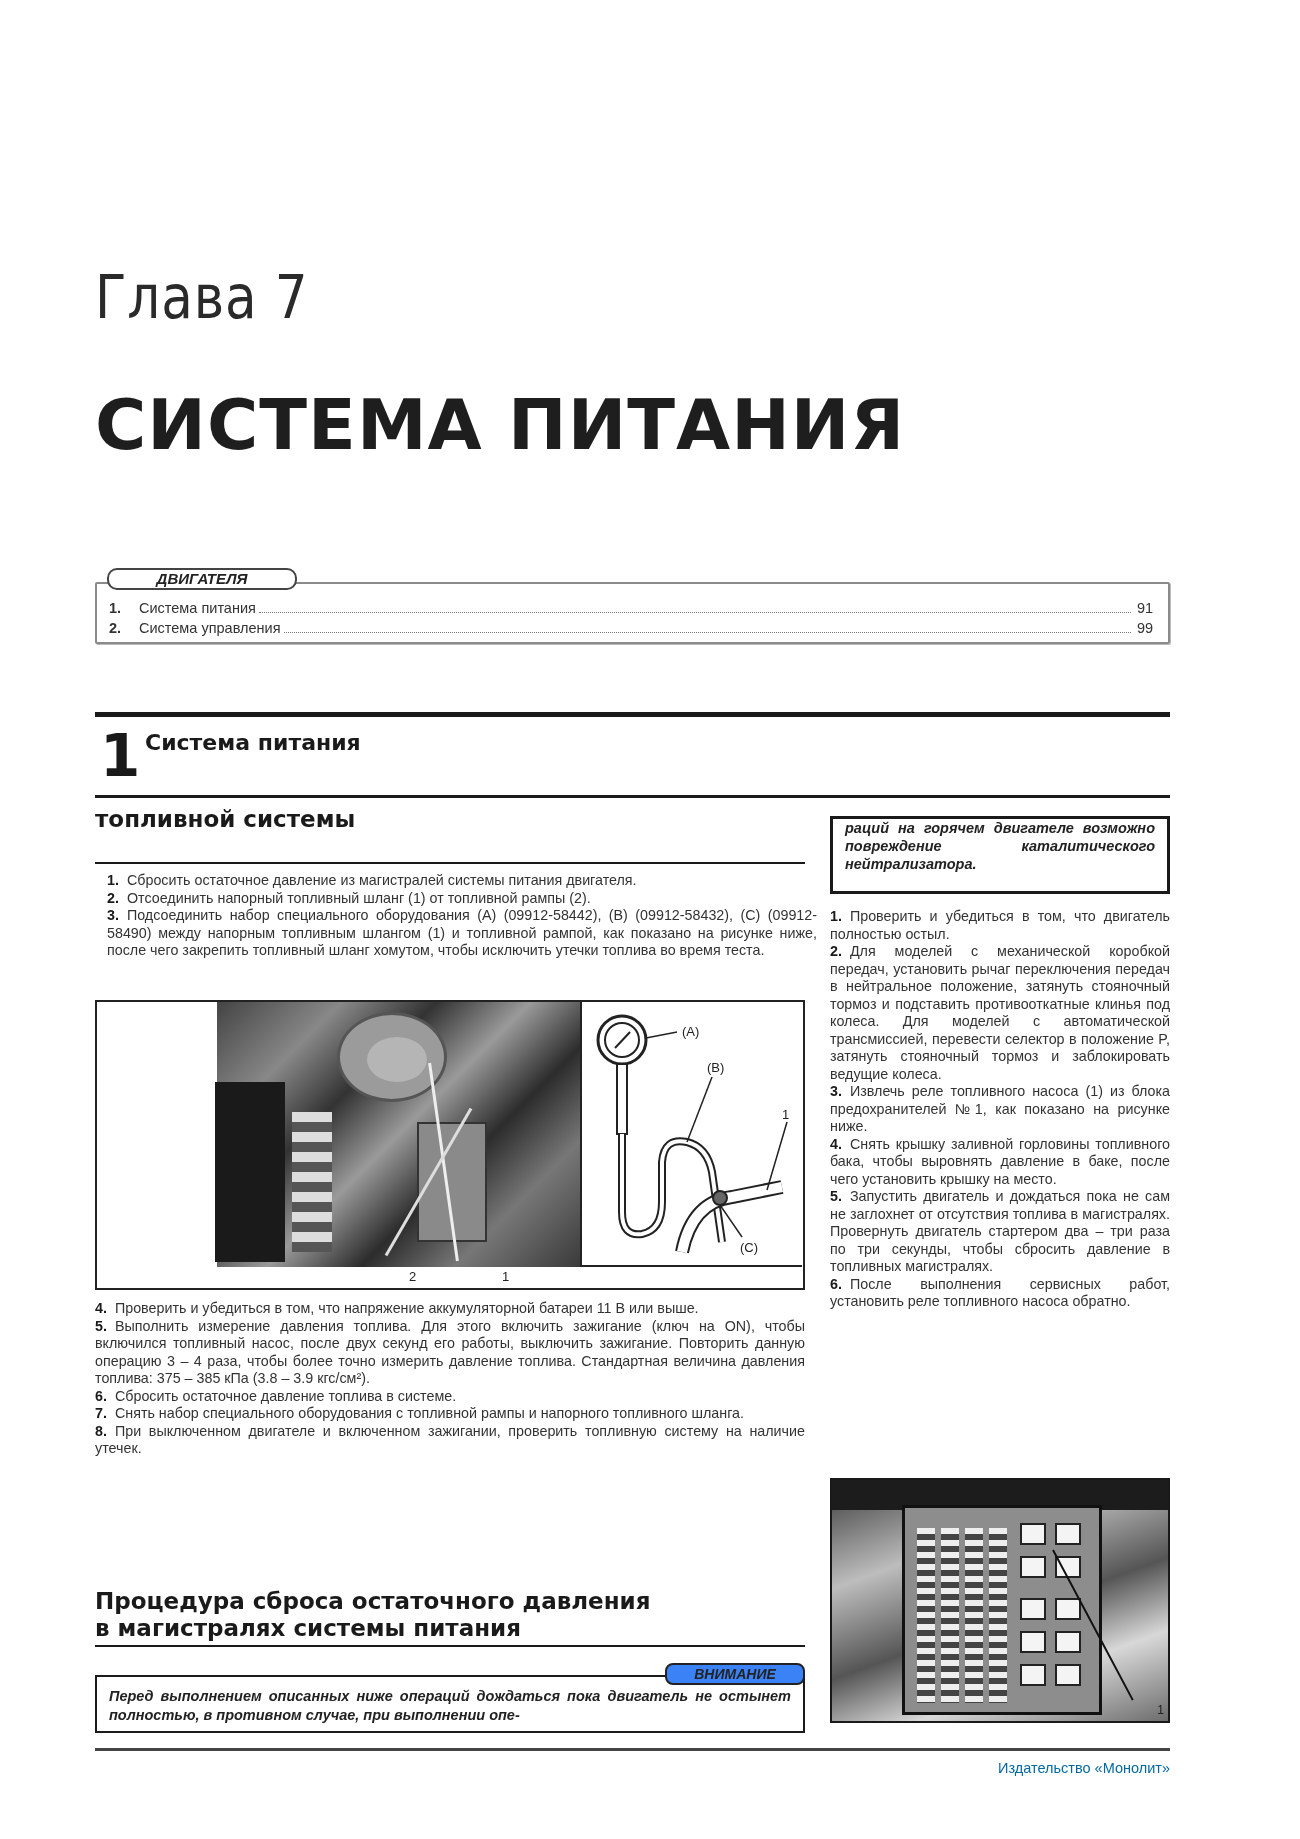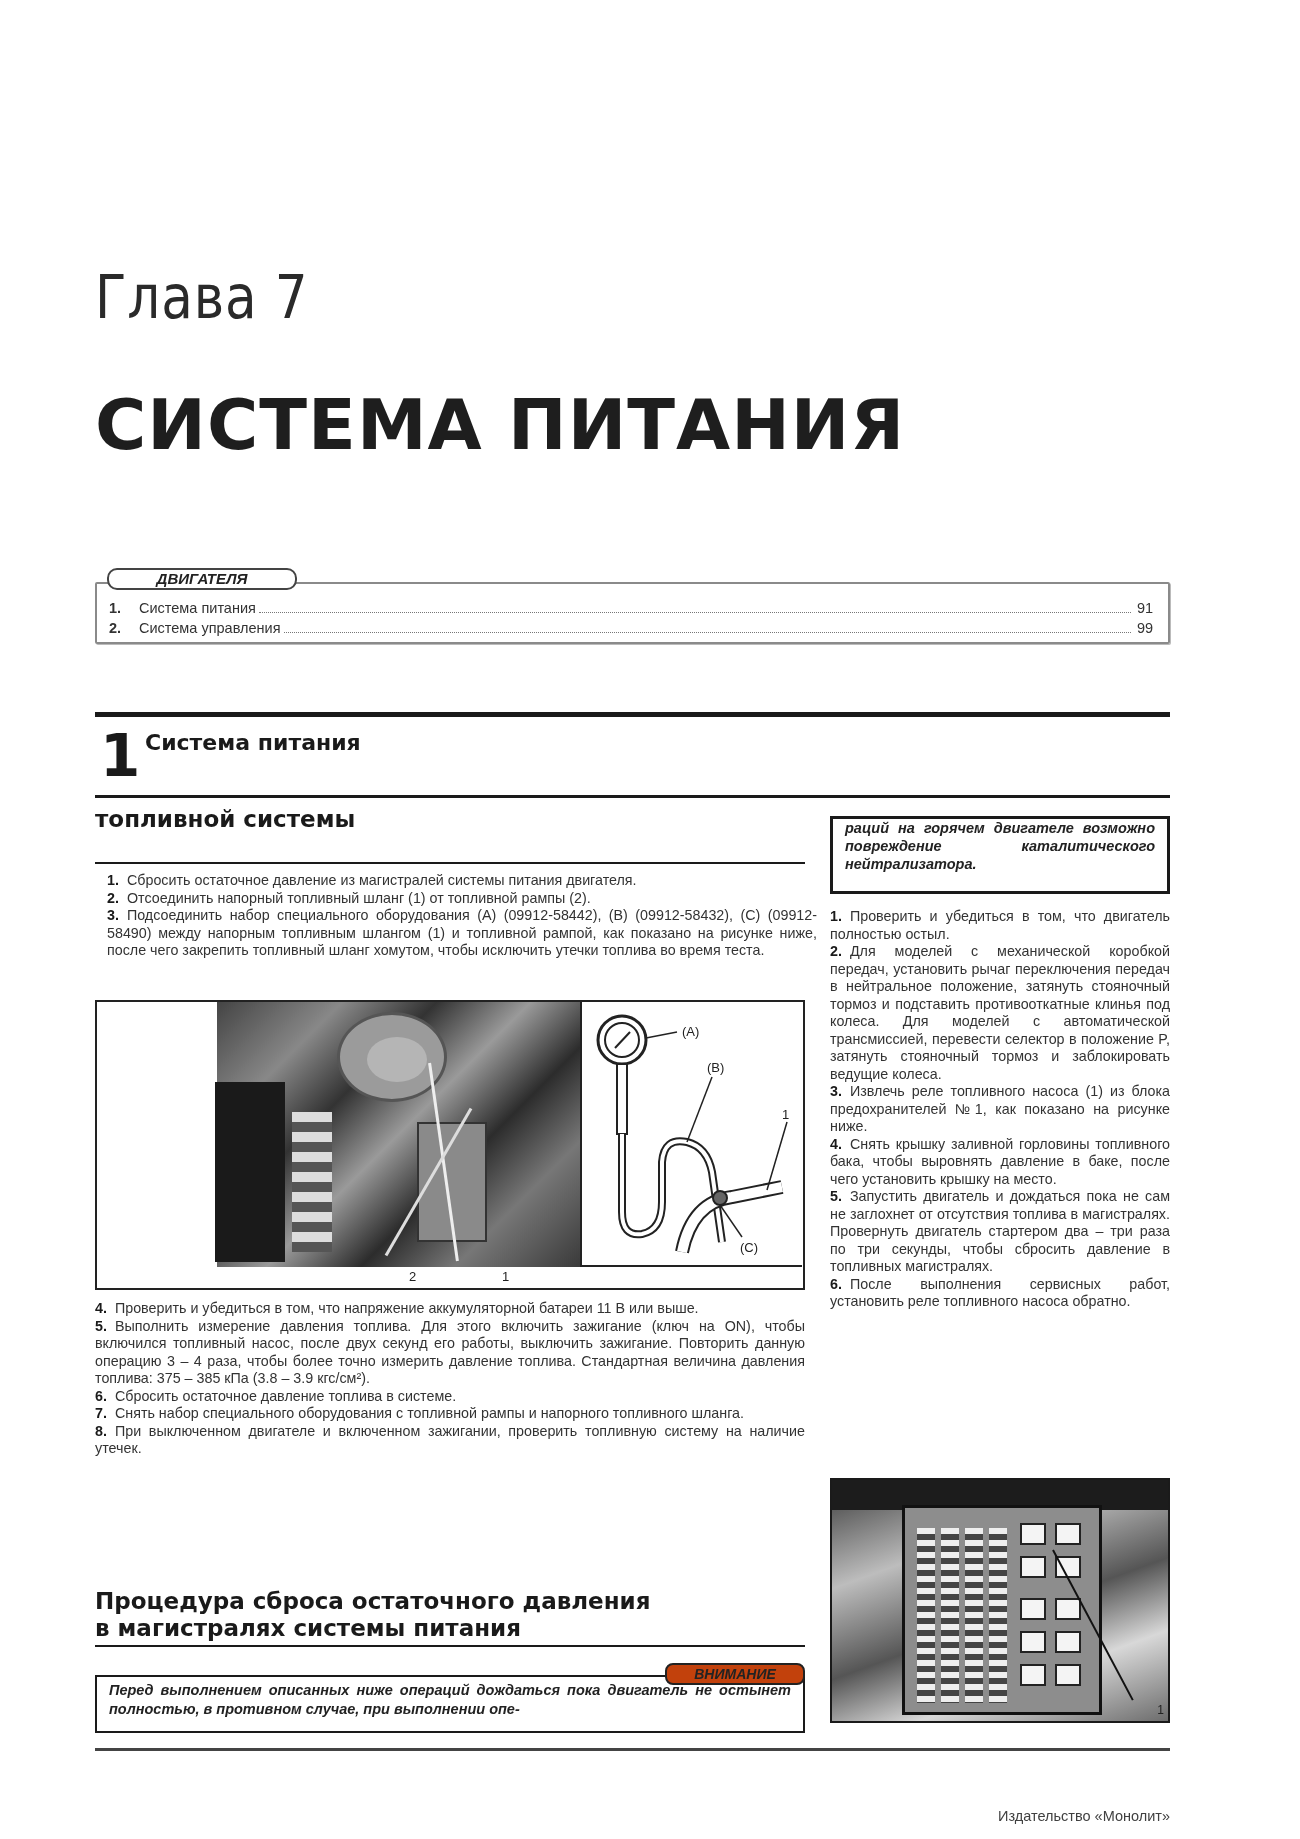--- a/index.html
+++ b/index.html
@@ -39,25 +39,25 @@
 
   .warn-box-right { position: absolute; left: 830px; top: 816px; width: 340px; height: 78px; border: 3px solid #1a1a1a; padding: 0 12px; font-size: 14.5px; font-weight: bold; font-style: italic; line-height: 18px; color: #222; text-align: justify; }
 
   .photo2 { position: absolute; left: 830px; top: 1478px; width: 340px; height: 245px; border: 2px solid #1a1a1a; overflow: hidden;
       background: linear-gradient(160deg, #3a3a3a 0%, #bdbdbd 30%, #555 55%, #d8d8d8 75%, #6d6d6d 100%); }
   .fusebox { position: absolute; left: 70px; top: 25px; width: 200px; height: 210px; border: 3px solid #111; background: #8d8d8d; }
   .relay { position: absolute; width: 26px; height: 22px; background: #f4f4f4; border: 2px solid #222; }
   .fuse-col { position: absolute; width: 18px; top: 20px; height: 175px; background: repeating-linear-gradient(to bottom, #eee 0 6px, #444 6px 12px); }
 
   .warn-bottom { position: absolute; left: 95px; top: 1663px; width: 710px; height: 70px; }
-  .warn-bottom-box { position: absolute; left: 0; top: 12px; width: 710px; height: 58px; border: 2px solid #1a1a1a; padding: 4px 12px 0 12px; font-size: 14.5px; font-weight: bold; font-style: italic; line-height: 19px; color: #222; text-align: justify; }
-  .warn-tag { position: absolute; right: 0; top: 0; height: 22px; width: 140px; border: 2px solid #222; border-radius: 8px; background: #c2410c; font-size: 14px; font-weight: bold; font-style: italic; text-align: center; line-height: 18px; z-index: 2; }
+  .warn-bottom-box { position: absolute; left: 0; top: 12px; width: 710px; height: 58px; border: 2px solid #1a1a1a; padding: 10px 12px 0 12px; font-size: 14.5px; font-weight: bold; font-style: italic; line-height: 19px; color: #222; text-align: justify; }
+  .warn-tag { position: absolute; right: 0; top: 0; height: 22px; width: 140px; border: 2px solid #222; border-radius: 8px; background: #3b82f6; font-size: 14px; font-weight: bold; font-style: italic; text-align: center; line-height: 18px; z-index: 2; }
 
   .footer-rule { position: absolute; left: 95px; top: 1748px; width: 1075px; height: 3px; background: #444; }
-  .footer-text { position: absolute; right: 130px; top: 1760px; font-size: 14.5px; color: #404040; margin-top: 48px; }
+  .footer-text { position: absolute; right: 130px; top: 1760px; font-size: 14.5px; color: #0369a1; }
 </style>
 </head>
 <body>
 
 <div class="chapter-label">Глава 7</div>
 <div class="chapter-title">
   <div>СИСТЕМА ПИТАНИЯ</div>
 </div>
 
 <div class="toc">

